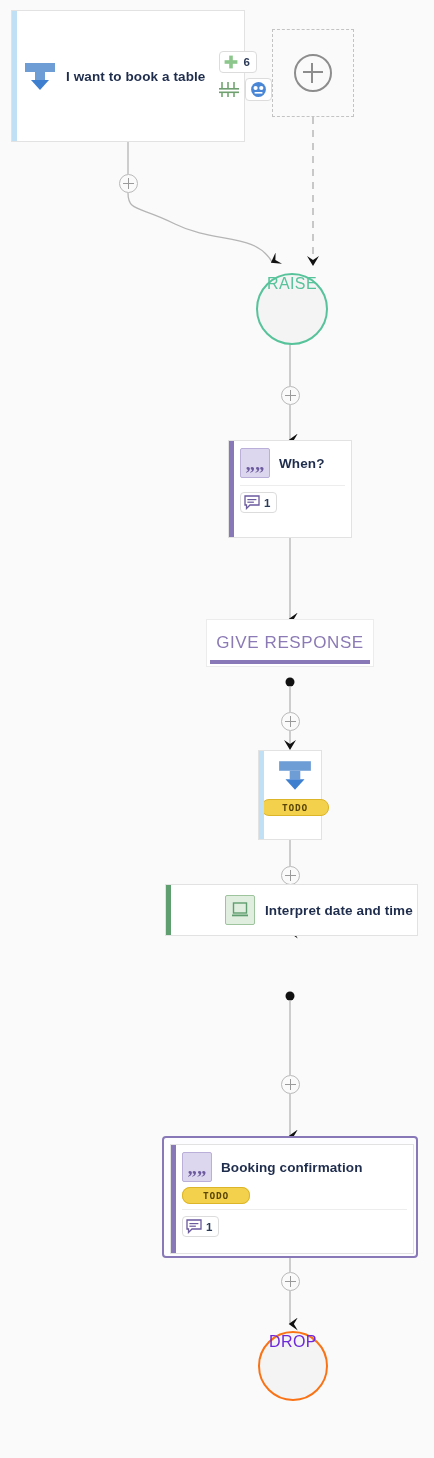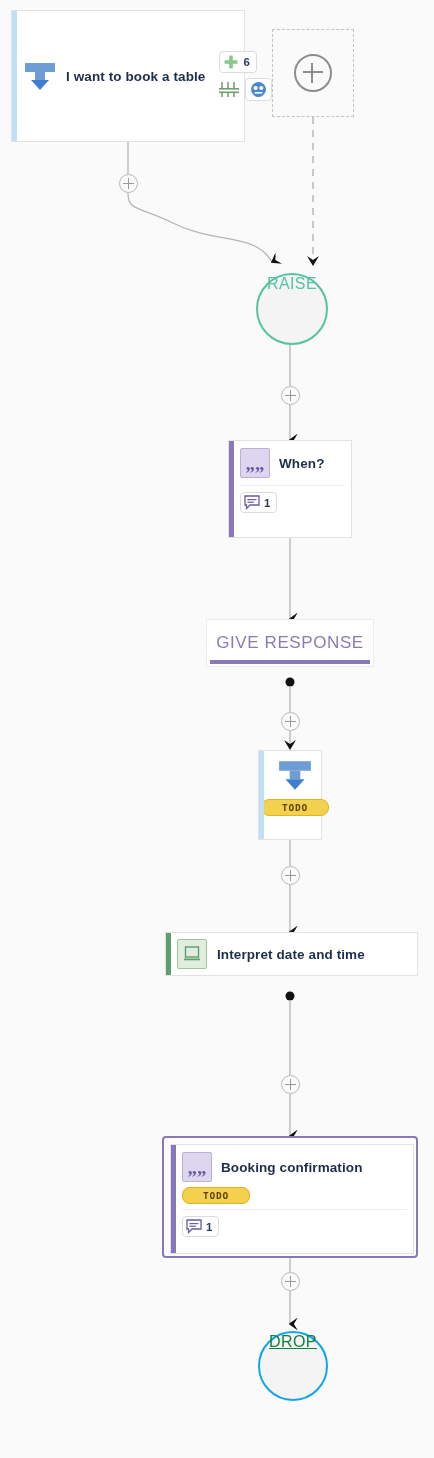--- a/index.html
+++ b/index.html
@@ -303,21 +303,21 @@
                 align-items:center; gap:8px;">
       <svg width="36" height="32" viewBox="0 0 34 30">
         <rect x="2" y="2" width="30" height="9" fill="#6e9dd6"></rect>
         <rect x="12" y="11" width="10" height="8" fill="#6e9dd6"></rect>
         <polygon points="8,19 26,19 17,29" fill="#3f7fd0"></polygon>
       </svg>
       <span class="todo-badge">TODO</span>
     </div>
   </div>
 
-  <div class="node card" style="left:165px; top:932px; width:253px; height:44px;">
+  <div class="node card" style="left:165px; top:884px; width:253px; height:52px;padding-left:48px;">
     <div class="card-accent" style="background:#5f9e6e;"></div>
     <div class="card-inner" style="display:flex; align-items:center; height:100%;">
       <span class="icon-monitor">
         <svg width="18" height="18" viewBox="0 0 18 18">
           <rect x="2.5" y="2" width="13" height="10" fill="none" stroke="#5f9e6e" stroke-width="1.4"></rect>
           <rect x="1" y="13.5" width="16" height="1.8" fill="#5f9e6e"></rect>
         </svg>
       </span>
       <span class="card-title">Interpret date and time</span>
     </div>
@@ -343,17 +343,17 @@
               <rect x="3.4" y="6.6" width="6.5" height="1.2" fill="#6b5a9e"></rect>
             </svg>
             <span class="pill-num">1</span>
           </div>
         </div>
       </div>
     </div>
   </div>
 
   <div class="term-circle" style="left:258px; top:1331px; width:66px; height:66px;
-       border:2px solid #0ea5e9; color:#15803d;text-decoration:underline;">
+       border:2px solid #f97316; color:#6d28d9;">
     <span>DROP</span>
   </div>
 
 </div>
 
 </body></html>

